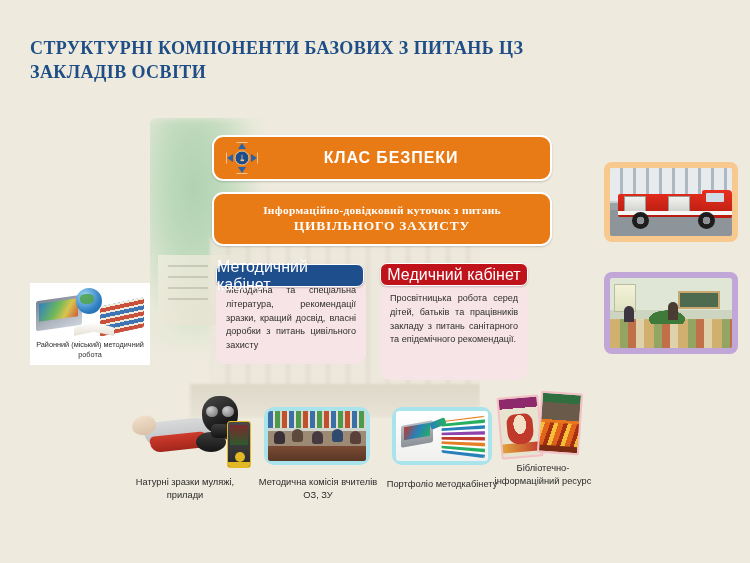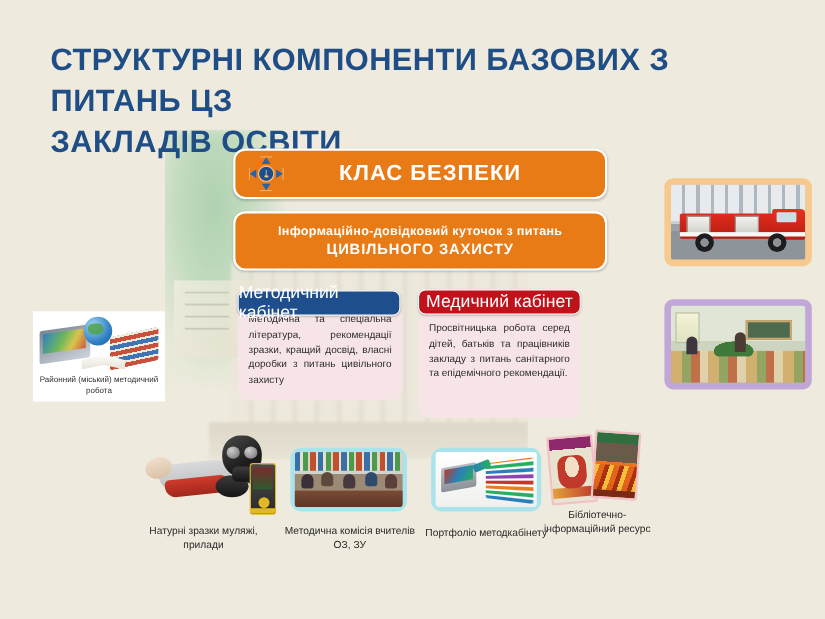--- a/index.html
+++ b/index.html
@@ -11,29 +11,29 @@
   }
   #slide {
     position: relative;
     width: 750px; height: 563px;
     background: #EEEADD;
   }
 
   
   #title {
     position: absolute;
-    left: 46px; top: 37px;
+    left: 30px; top: 37px;
     width: 660px;
-    font-size: 28px;
+    font-size: 18px;
     font-weight: bold;
     letter-spacing: 0.4px;
     line-height: 1.32;
     color: #1F4E87;
     text-transform: uppercase;
-    font-family: Liberation Sans, sans-serif;
+    font-family: Liberation Serif, serif;
   }
   #title .l2 { display: block; }
 
   
   .bg-photo {
     position: absolute;
     left: 150px; top: 118px;
     width: 330px; height: 300px;
     border-radius: 6px;
     overflow: hidden;
@@ -180,21 +180,21 @@
     border-radius: 11px;
     color: #ffffff;
     box-shadow: 0 1px 2px rgba(0,0,0,.18);
   }
   #banner-class {
     left: 212px; top: 135px; width: 340px; height: 46px;
     display: flex; align-items: center;
   }
   #banner-class .label {
     flex: 1; text-align: center;
-    font-size: 20px; font-weight: bold; letter-spacing: .9px;
+    font-size: 16px; font-weight: bold; letter-spacing: .9px;
     padding-right: 26px;
   }
   .emblem {
     position: relative;
     width: 32px; height: 32px; margin-left: 12px; flex: 0 0 32px;
   }
   .emblem .cross {
     position:absolute; inset:0;
     background:#E97B16;
     border: 1.4px solid #F6C48C;
@@ -214,20 +214,21 @@
   .emblem .t.up   { top:1px;   left:50%; margin-left:-4px; border-bottom:6px solid #2a63a8; }
   .emblem .t.down { bottom:1px;left:50%; margin-left:-4px; border-top:6px solid #2a63a8; }
   .emblem .s { position:absolute; width:0;height:0; border-top:4px solid transparent; border-bottom:4px solid transparent; }
   .emblem .s.left  { left:1px;  top:50%; margin-top:-4px; border-right:6px solid #2a63a8; }
   .emblem .s.right { right:1px; top:50%; margin-top:-4px; border-left:6px solid #2a63a8; }
 
   #banner-info {
     left: 212px; top: 192px; width: 340px; height: 54px;
     display: flex; align-items: center; justify-content: center;
     text-align: center;
+    font-family: Liberation Serif, serif;
   }
   #banner-info .l1 { font-size: 11.4px; font-weight: bold; letter-spacing: .3px; }
   #banner-info .l2 { font-size: 13.4px; font-weight: bold; letter-spacing: .8px; margin-top: 2px; }
 
   
   .tag {
     position: absolute;
     border-radius: 7px;
     color: #fff;
     font-size: 16px; font-weight: normal;

